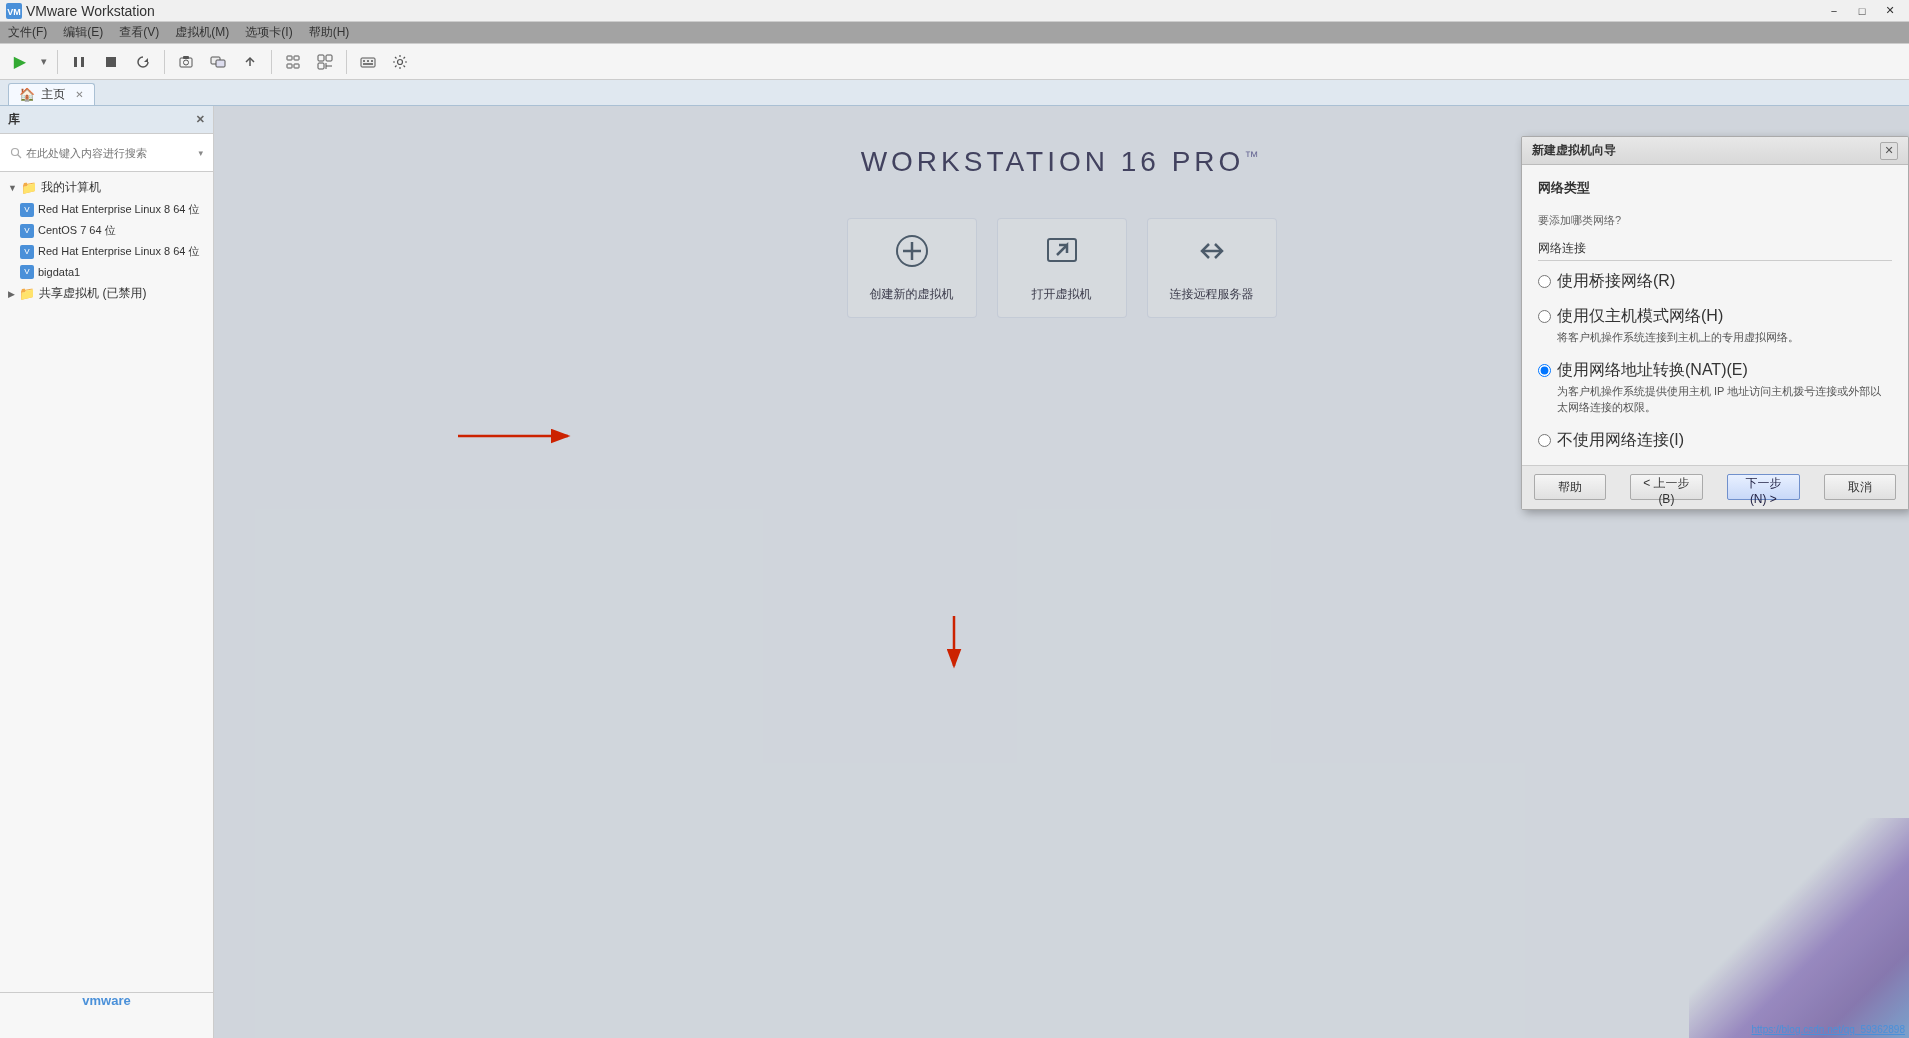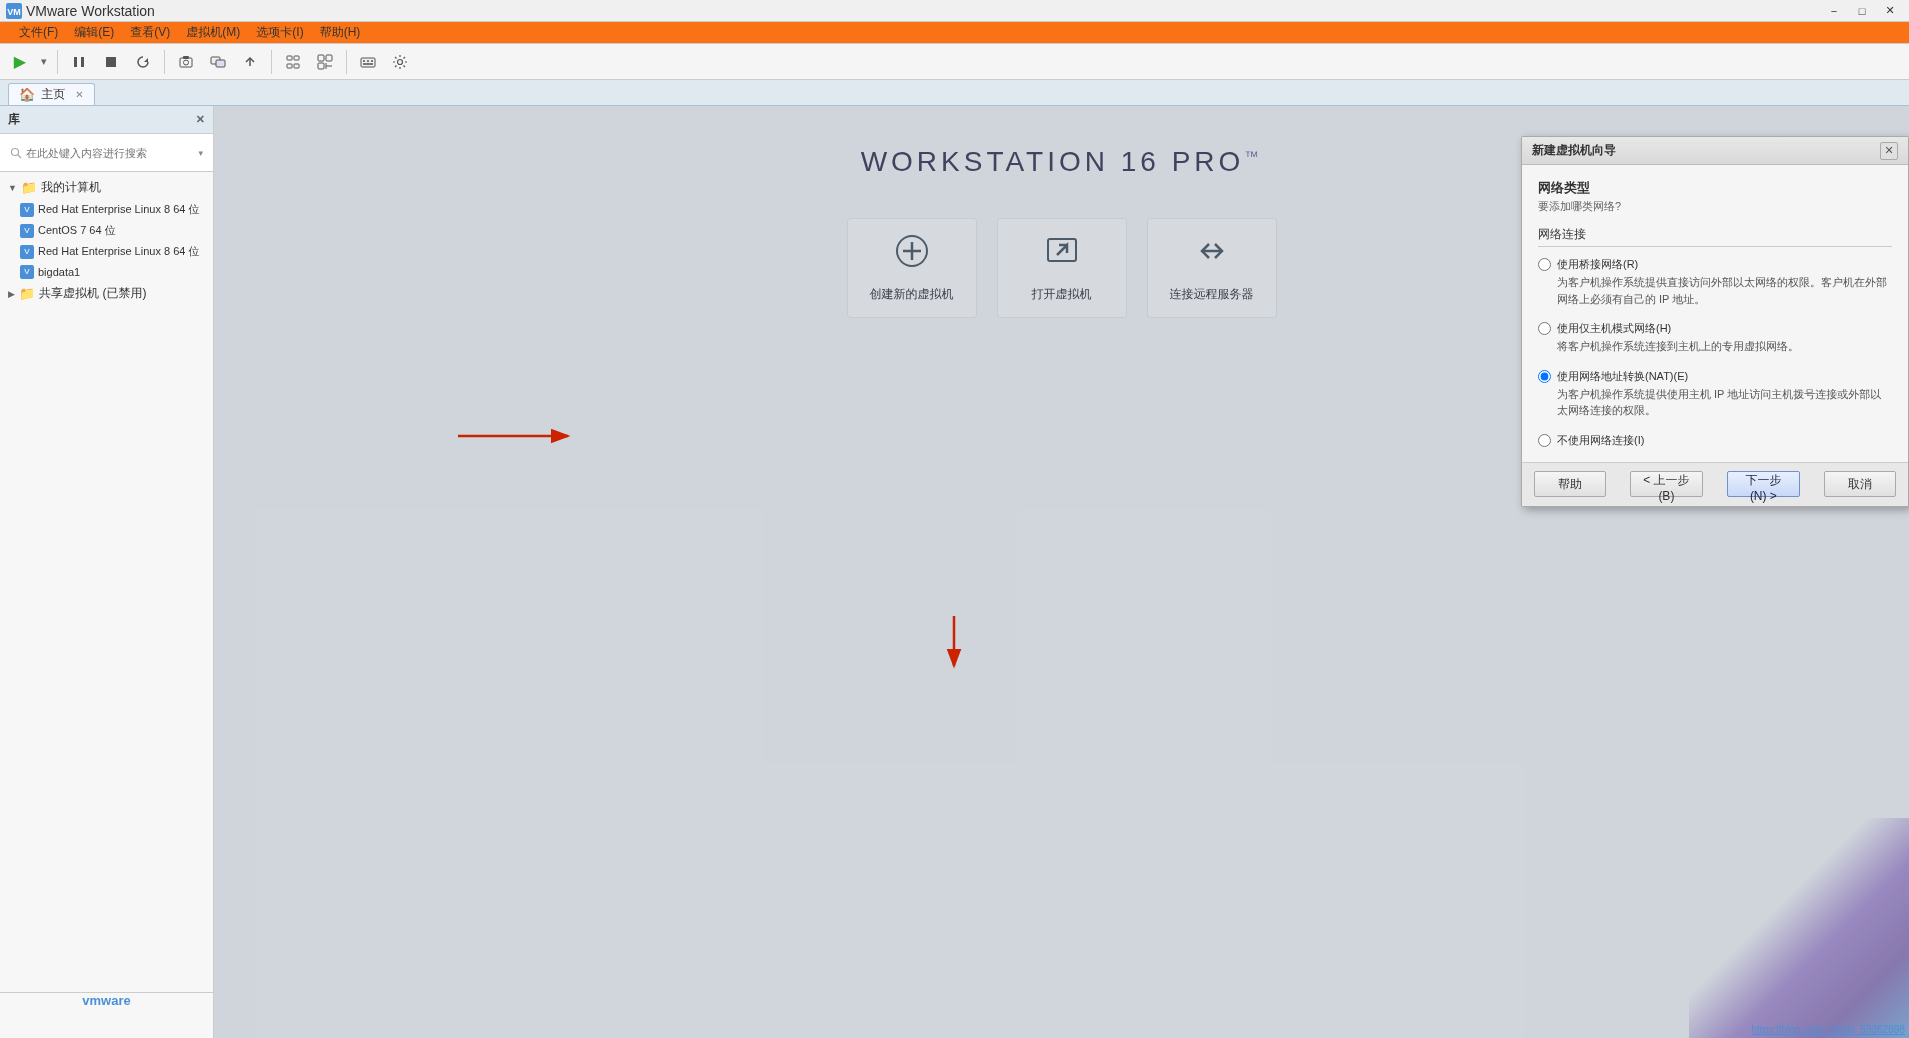--- a/index.html
+++ b/index.html
@@ -49,25 +49,25 @@
       font-size: 11px;
       color: #333;
       display: flex;
       align-items: center;
       justify-content: center;
     }
 
     
     .menu-bar {
       height: 22px;
-      background: #f97316;
+      background: #a3a3a3;
       border-bottom: 1px solid #ccc;
       display: flex;
       align-items: center;
-      padding: 0 11px;
+      padding: 0 0;
     }
     .menu-item {
       padding: 2px 8px;
       font-size: 12px;
       color: #333;
       cursor: pointer;
     }
 
     
     .toolbar {
@@ -301,21 +301,21 @@
       border-radius: 2px;
     }
 
     .dialog-body {
       padding: 14px 16px;
     }
     .dialog-section-title {
       font-size: 13px;
       font-weight: bold;
       color: #333;
-      margin-bottom: 2px;
+      margin-bottom: 16px;
     }
     .dialog-section-sub {
       font-size: 11px;
       color: #666;
       margin-bottom: 12px;
     }
     .dialog-group-label {
       font-size: 12px;
       color: #333;
       border-bottom: 1px solid #ccc;
@@ -336,21 +336,21 @@
       align-items: center;
       gap: 6px;
     }
     .radio-input {
       width: 13px;
       height: 13px;
       cursor: pointer;
       flex-shrink: 0;
     }
     .radio-label-text {
-      font-size: 11px;
+      font-size: 16px;
       color: #333;
       cursor: pointer;
     }
     .radio-desc {
       font-size: 11px;
       color: #555;
       margin-left: 19px;
       margin-top: 2px;
       line-height: 1.5;
     }
@@ -622,21 +622,20 @@
           <div class="dialog-section-title">网络类型</div>
           <div class="dialog-section-sub">要添加哪类网络?</div>
           <div class="dialog-group-label">网络连接</div>
           <div class="radio-group">
 
             <div class="radio-option">
               <div class="radio-label-row">
                 <input type="radio" class="radio-input" name="network-type" style="">
                 <span class="radio-label-text">使用桥接网络(R)</span>
               </div>
-              <div class="radio-desc">为客户机操作系统提供直接访问外部以太网络的权限。客户机在外部网络上必须有自己的 IP 地址。</div>
             </div>
 
             <div class="radio-option">
               <div class="radio-label-row">
                 <input type="radio" class="radio-input" name="network-type" style="">
                 <span class="radio-label-text">使用仅主机模式网络(H)</span>
               </div>
               <div class="radio-desc">将客户机操作系统连接到主机上的专用虚拟网络。</div>
             </div>
 

